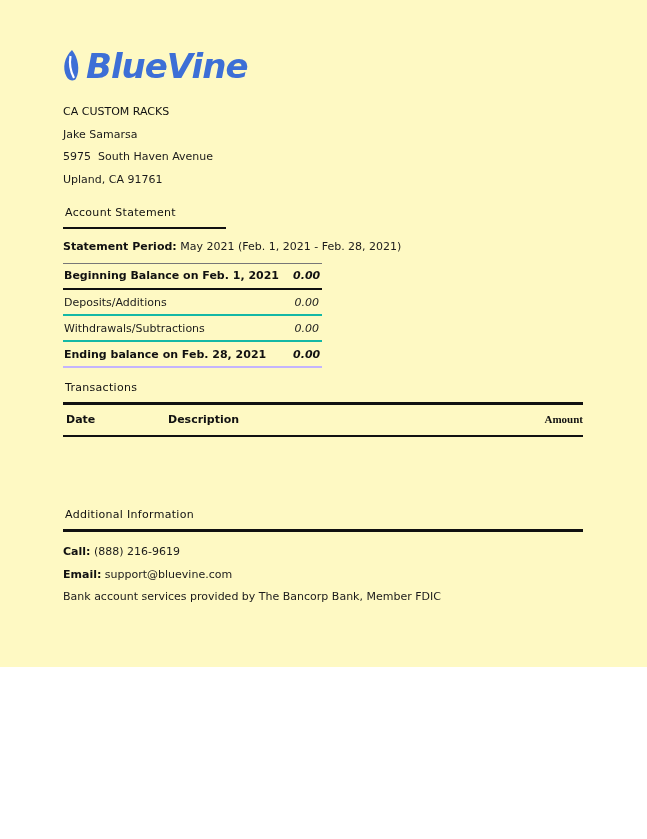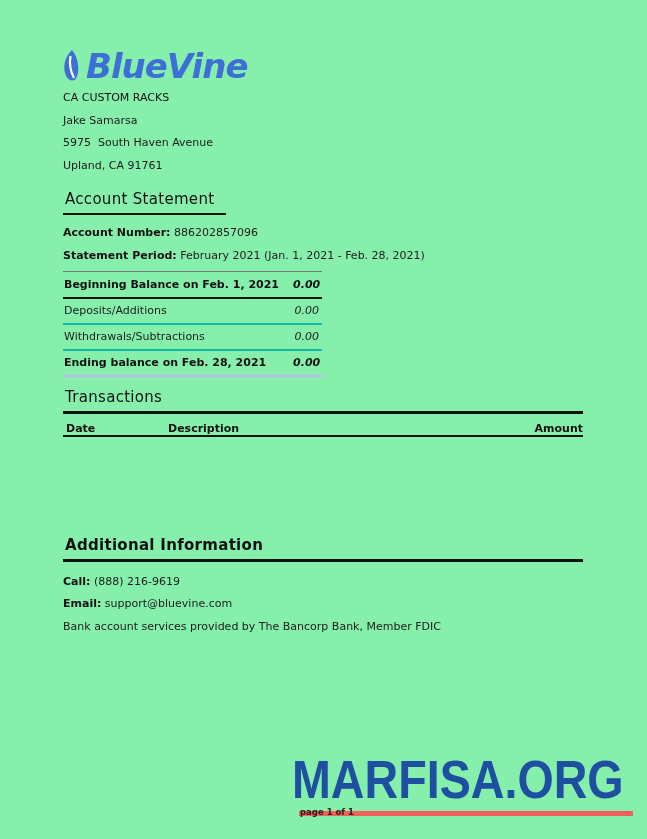--- a/index.html
+++ b/index.html
@@ -1,58 +1,58 @@
 <!DOCTYPE html>
 <html><head>
 <meta charset="utf-8">
 <style>
   * { box-sizing: border-box; margin: 0; padding: 0; }
   html, body { background: #ffffff; }
   .page {
     position: relative;
     width: 647px;
-    height: 839px;
-    background: #86efac;
+    height: 667px;
+    background: #fef9c3;
     font-family: "DejaVu Sans", sans-serif;
     color: #1b1b1b;
     overflow: hidden;
   }
   .content { position: absolute; left: 63px; top: 46px; width: 520px; }
 
   
   .logo { display: flex; align-items: center; margin-left: -2px; height: 40px; }
   .logo-leaf { display: inline-block; width: 24px; height: 34px; margin-right: 1px; }
   .logo-text {
     font-size: 34px;
     font-style: italic;
     font-weight: 600;
     letter-spacing: -1px;
     line-height: 40px;
   }
 
   
-  .address { margin-top: 1px; }
+  .address { margin-top: 15px; }
   .address p { font-size: 11px; line-height: 22.5px; white-space: pre-wrap; }
   .address .company { color: #111; }
 
   
   .section-title {
-    font-size: 15px;
+    font-size: 11px;
     font-weight: 400;
     color: #111;
     letter-spacing: 0.3px;
     line-height: 20px;
     padding: 0 0 4px 2px;
     border-bottom: 2px solid #111;
   }
   .w-text  { width: 163px; margin-top: 12px; }
   .w-table { width: 259px; margin-top: 10px; border-bottom-width: 3px; }
   .w-full  { width: 520px; border-bottom-width: 3px; }
   .mt-tx   { margin-top: 10px; }
-  .mt-ai   { margin-top: 98px; font-weight: bold; }
+  .mt-ai   { margin-top: 68px; }
 
   
   .kv-block { margin-top: 7px; }
   .kv, .ai-line { font-size: 11px; line-height: 22.5px; }
   .kv b, .ai-line b { font-weight: bold; color: #111; }
 
   
   .summary-table {
     width: 259px;
     margin-top: 4px;
@@ -63,28 +63,29 @@
   .summary-table td.amount { text-align: center; font-style: italic; }
   .summary-table tr.thick-sep  { border-bottom: 2px solid #111; }
   .summary-table tr.thin-sep   { border-bottom: 2px solid #14b8a6; }
   .summary-table tr.bottom-sep { border-bottom: 2px solid #c4b5fd; }
   .summary-table tr.bold-row td { font-weight: bold; color: #111; }
 
   
   .tx-header {
     display: flex;
     margin-top: 8px;
+    padding-bottom: 9px;
     border-bottom: 2px solid #111;
     font-size: 11px;
     font-weight: bold;
     color: #111;
   }
   .tx-date { width: 105px; padding-left: 3px; }
   .tx-desc { flex: 1; }
-  .tx-amount { text-align: center; }
+  .tx-amount { text-align: center; font-family: Liberation Serif, serif; }
 
   
   .ai-block { margin-top: 9px; }
 
   
   .watermark {
     position: absolute;
     left: 292px;
     top: 757px;
     z-index: 5;
@@ -133,22 +134,21 @@
 
     <div class="address">
       <p class="company">CA CUSTOM RACKS</p>
       <p>Jake Samarsa</p>
       <p>5975  South Haven Avenue</p>
       <p>Upland, CA 91761</p>
     </div>
 
     <h2 class="section-title w-text">Account Statement</h2>
     <div class="kv-block">
-      <p class="kv"><b>Account Number:</b> <span>886202857096</span></p>
-      <p class="kv"><b>Statement Period:</b> <span>February 2021 (Jan. 1, 2021 - Feb. 28, 2021)</span></p>
+      <p class="kv"><b>Statement Period:</b> <span>May 2021 (Feb. 1, 2021 - Feb. 28, 2021)</span></p>
     </div>
 
     <table class="summary-table">
       <tbody>
         <tr class="bold-row thick-sep">
           <td>Beginning Balance on Feb. 1, 2021</td>
           <td class="amount">0.00</td>
         </tr>
         <tr class="thin-sep">
           <td>Deposits/Additions</td>

